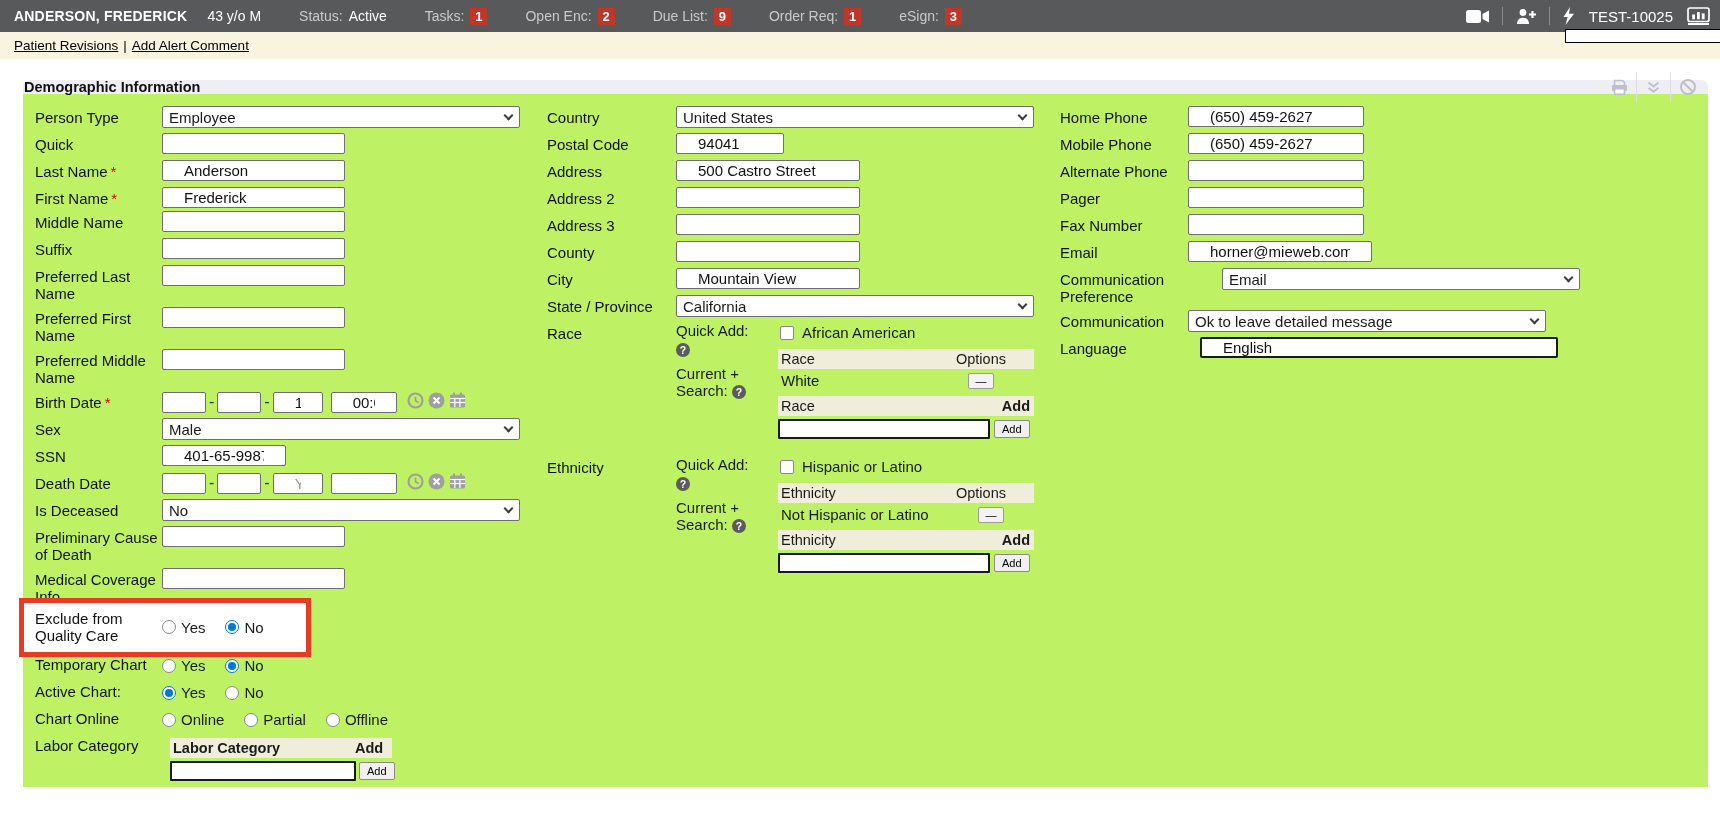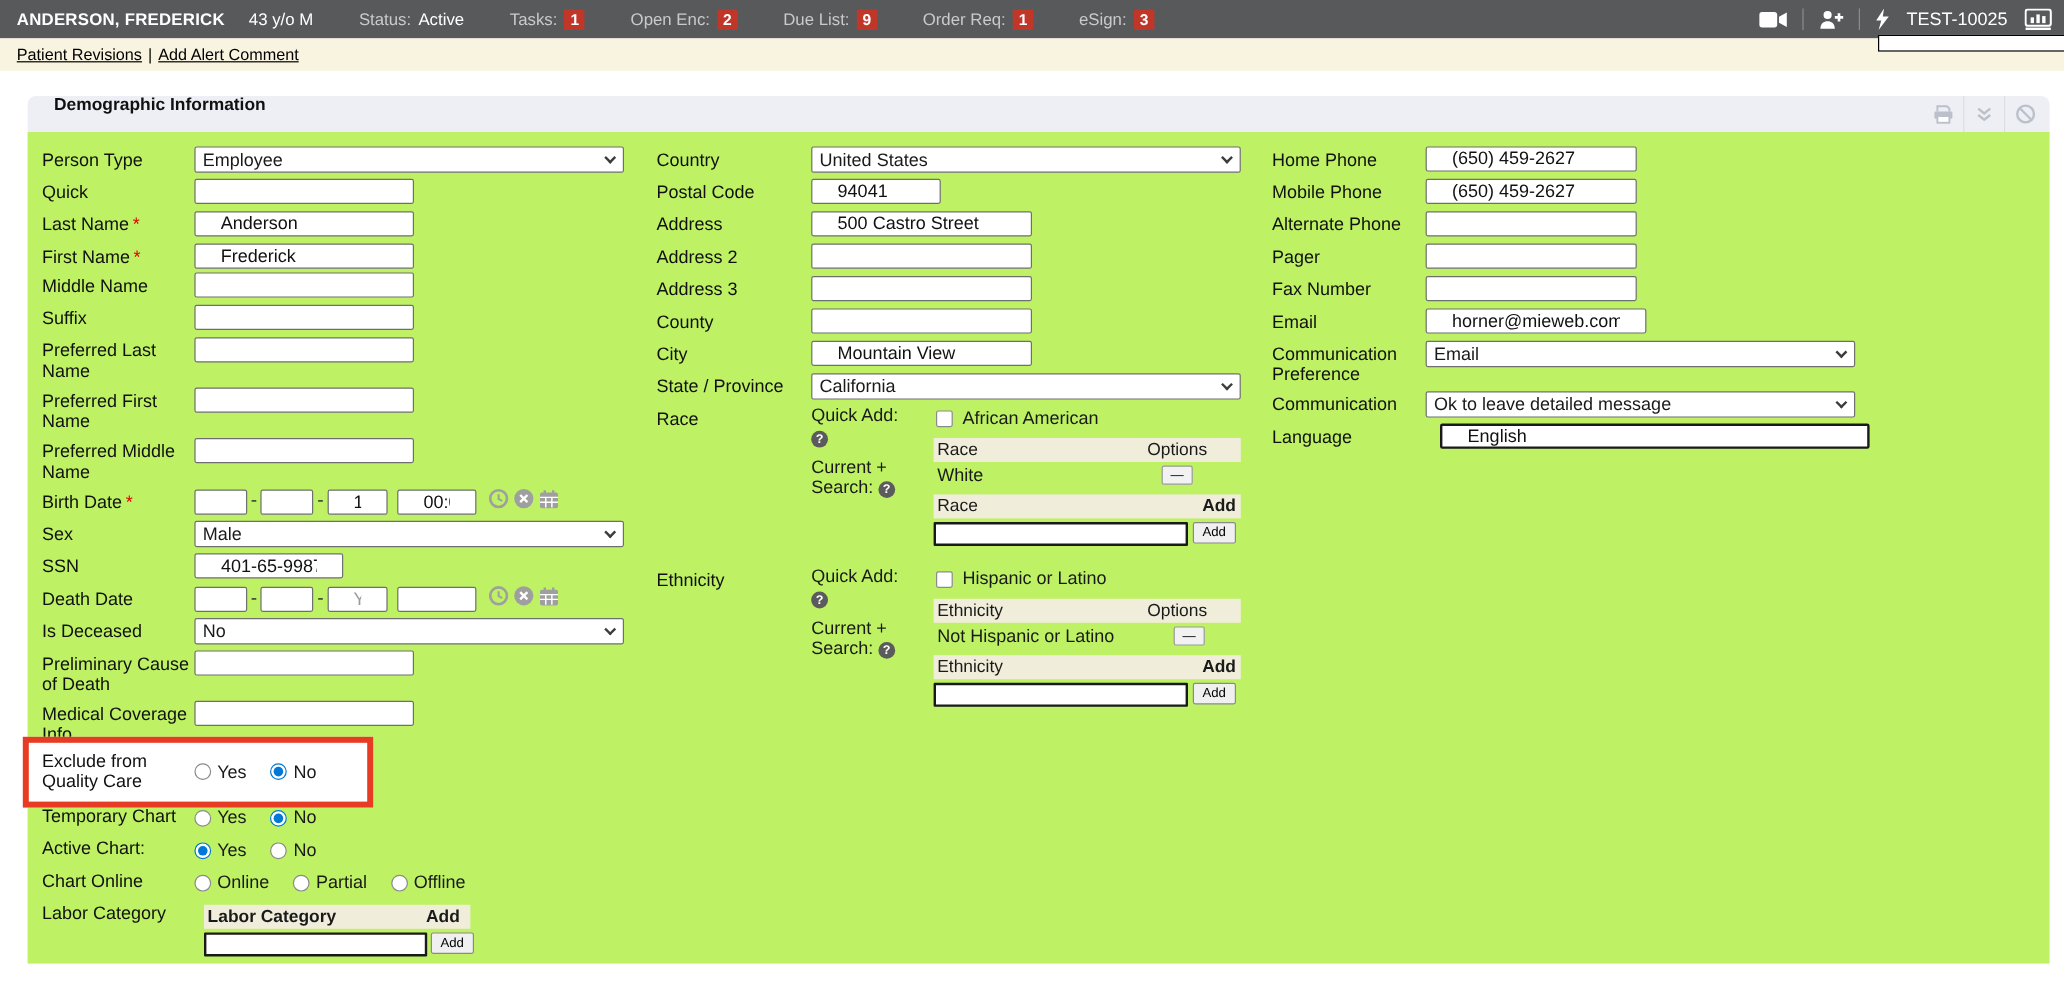--- a/index.html
+++ b/index.html
@@ -21,21 +21,21 @@
   .tb-sysid { font-size:15px; color:#fff; margin:0 2px; }
   .tb-icon { display:flex; align-items:center; }
   
   .partial-popup { position:absolute; left:1565px; top:29px; width:158px; height:14px; background:#fff; border:1px solid #000; z-index:4; }
   
   .link-bar { height:27px; background:#f8f4e0; display:flex; align-items:center; padding-left:14px; font-size:13.5px; gap:5px; }
   .link-bar a { color:#000; text-decoration:underline; cursor:pointer; }
   .link-sep { color:#000; }
   
   .panel { position:absolute; left:23px; top:80px; width:1685px; }
-  .panel-header { background:#edeff5; height:30px; border-radius:7px 7px 0 0; display:flex; align-items:flex-start; padding:0 4px 0 22px; }
+  .panel-header { background:#edeff5; height:14px; border-radius:7px 7px 0 0; display:flex; align-items:center; padding:0 4px 0 1px; }
   .panel-title { font-weight:bold; font-size:14.5px; color:#111; }
   .ph-icons { margin-left:auto; display:flex; align-items:stretch; height:30px; }
   .ph-icon { width:34px; display:flex; align-items:center; justify-content:center; border-left:1px solid #dcdee4; cursor:pointer; }
   .ph-icon:first-child { border-left:none; }
   .panel-body { display:flex; padding:12px 0 0 12px; background:#bef264; }
   .col1 { width:512px; flex:none; }
   .col2 { width:513px; flex:none; }
   .col3 { flex:1; }
   
   .row { display:flex; margin-bottom:5px; min-height:22px; }
@@ -62,21 +62,21 @@
   .radio.checked { border-color:#0078d7; }
   .radio.checked::after { content:""; position:absolute; left:2px; top:2px; right:2px; bottom:2px; background:#0078d7; border-radius:50%; }
   .rgap { width:10px; }
   .checkbox { width:14px; height:14px; border:1px solid #8a8a8a; border-radius:2px; background:#fff; display:inline-block; flex:none; cursor:pointer; }
   
   .hl { position:relative; z-index:3; background:#fff; border:5px solid #e73b23; width:292px; margin:-7px 0 -6px -16px; padding:4px 0 8px 11px; display:flex; }
   .hl .lbl { width:127px; }
   
   .mini-tbl { margin-top:4px; }
   .tbl-head { display:flex; background:#f0edda; height:20px; align-items:center; font-size:14.5px; }
-  .tbl-row { display:flex; align-items:flex-start; padding:3px 0 1px 0; font-size:15px; }
+  .tbl-row { display:flex; align-items:center; padding:3px 0 1px 0; font-size:15px; }
   .minus-btn { width:26px; height:16px; border:1px solid #9a9a9a; border-radius:2px; background:#f2f2f2; font-size:11px; line-height:12px; display:flex; align-items:center; justify-content:center; cursor:pointer; }
   .add-btn { font-size:11px; font-family:"Liberation Sans",sans-serif; padding:1px 7px; height:18px; border:1px solid #8a8a8a; border-radius:2px; background:#f0f0f0; cursor:pointer; }
   input.add-input { border:2px solid #1a1a1a; border-radius:1px; height:20px; font-size:15px; padding:0 4px; font-family:"Liberation Sans",sans-serif; }
   
   .qa-col { width:102px; flex:none; font-size:15px; line-height:17px; }
   .help { display:inline-block; width:14px; height:14px; border-radius:50%; background:#5b5b5b; color:#fff; font-size:10.5px; font-weight:bold; text-align:center; line-height:14px; }
   .cb-line { display:flex; align-items:center; gap:8px; font-size:15px; padding:2px 0 4px 2px; }
   
   .lang-input { border:2px solid #1a1a1a !important; }
   .section-gap { margin-top:16px; }
@@ -560,21 +560,21 @@
         <span class="ctrl">
             <input class="txt w175" value="" style="">
           </span>
       </div>
       <div class="row">
         <span class="lbl">Email</span>
         <span class="ctrl">
             <input class="txt w182" value="horner@mieweb.com" style="">
           </span>
       </div>
-      <div class="row" style="min-height:34px;">
+      <div class="row" style="min-height:34px;gap:34px;">
         <span class="lbl">Communication Preference</span>
         <span class="ctrl">
             <span class="sel sw360">
               <span class="sel-txt">Email</span>
               <span class="chev"></span>
             </span>
           </span>
       </div>
       <div class="row">
         <span class="lbl">Communication</span>

